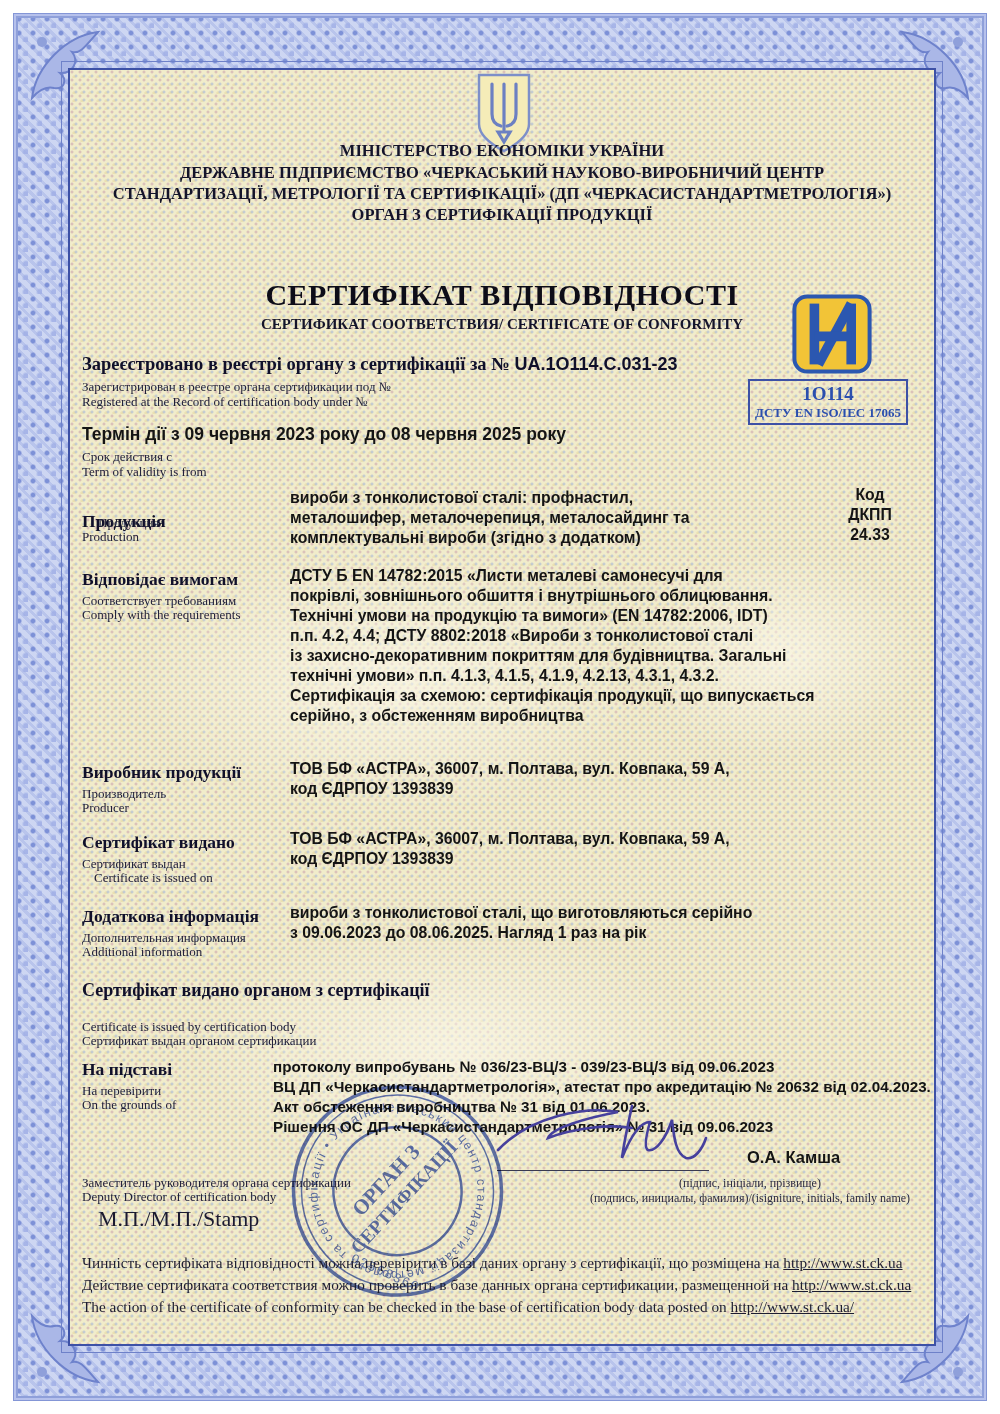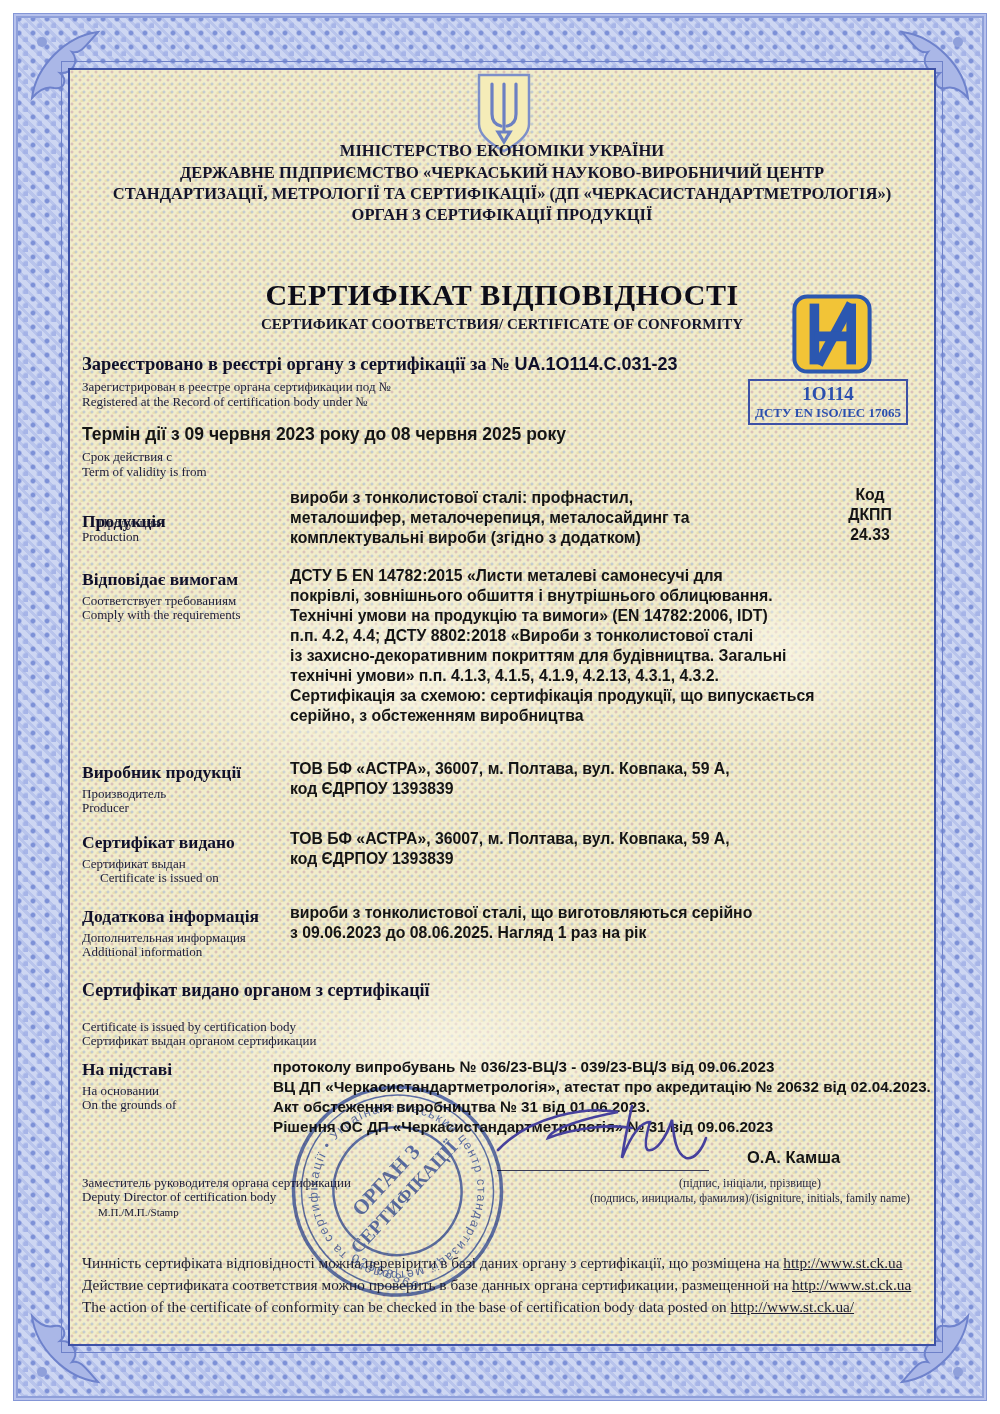--- a/index.html
+++ b/index.html
@@ -168,51 +168,51 @@
     <div class="abs lab" style="left:12px;top:692px;">Виробник продукції</div>
     <div class="abs sub" style="left:12px;top:717px;">Производитель</div>
     <div class="abs sub" style="left:12px;top:731px;">Producer</div>
     <div class="abs body-b" style="left:220px;top:689px;">
       <div>ТОВ БФ «АСТРА», 36007, м. Полтава, вул. Ковпака, 59 А,</div>
       <div>код ЄДРПОУ 1393839</div>
     </div>
 
     <div class="abs lab" style="left:12px;top:762px;">Сертифікат видано</div>
     <div class="abs sub" style="left:12px;top:787px;">Сертификат выдан</div>
-    <div class="abs sub" style="left:30px;top:801px;">Certificate is issued on</div>
+    <div class="abs sub" style="left:24px;top:801px;">Certificate is issued on</div>
     <div class="abs body-b" style="left:220px;top:759px;">
       <div>ТОВ БФ «АСТРА», 36007, м. Полтава, вул. Ковпака, 59 А,</div>
       <div>код ЄДРПОУ 1393839</div>
     </div>
 
     <div class="abs lab" style="left:12px;top:836px;">Додаткова інформація</div>
     <div class="abs sub" style="left:12px;top:861px;">Дополнительная информация</div>
     <div class="abs sub" style="left:12px;top:875px;">Additional information</div>
     <div class="abs body-b" style="left:220px;top:833px;">
       <div>вироби з тонколистової сталі, що виготовляються серійно</div>
       <div>з 09.06.2023 до 08.06.2025. Нагляд 1 раз на рік</div>
     </div>
 
     <div class="abs lab lab-lg" style="left:12px;top:910px;">Сертифікат видано органом з сертифікації</div>
     <div class="abs sub" style="left:12px;top:964px;">Сертификат выдан органом сертификации</div>
     <div class="abs sub" style="left:12px;top:950px;">Certificate is issued by certification body</div>
 
     <div class="abs lab" style="left:12px;top:989px;">На підставі</div>
-    <div class="abs sub" style="left:12px;top:1014px;">На основании</div>
+    <div class="abs sub" style="left:12px;top:1014px;">На перевірити</div>
     <div class="abs sub" style="left:12px;top:1028px;">On the grounds of</div>
     <div class="abs body-b gr" style="left:203px;top:987px;">
       <div>протоколу випробувань № 036/23-ВЦ/3 - 039/23-ВЦ/3 від 09.06.2023</div>
       <div>ВЦ ДП «Черкасистандартметрологія», атестат про акредитацію № 20632 від 02.04.2023.</div>
       <div>Акт обстеження виробництва № 31 від 01.06.2023.</div>
       <div>Рішення ОС ДП «Черкасистандартметрологія» № 31 від 09.06.2023</div>
     </div>
 
     <div class="abs sub" style="left:12px;top:1106px;">Заместитель руководителя органа сертификации</div>
     <div class="abs sub" style="left:12px;top:1120px;">Deputy Director of certification body</div>
-    <div class="abs" style="left:28px;top:1136px;font-size:11px;color:#1a1a30;">М.П./М.П./Stamp</div>
+    <div class="abs" style="left:28px;top:1136px;font-size:22px;color:#1a1a30;">М.П./М.П./Stamp</div>
 
     <div class="abs sigline" style="left:427px;top:1040px;width:212px;height:60px;"></div>
     <div class="abs" style="left:420px;top:1028px;">
       <svg width="230" height="76" viewBox="0 0 230 76">
         <g fill="none" stroke="#46409d" stroke-width="2.6" stroke-linecap="round">
           <path d="M8,52 C40,18 96,8 128,14 C96,20 62,30 58,40 C84,30 120,26 142,30"></path>
           <path d="M142,8 C138,26 134,44 132,60 C140,40 150,24 160,24 C156,38 154,50 158,52 C166,54 176,40 182,22 C184,40 186,56 196,60 C204,62 212,52 216,40"></path>
         </g>
       </svg>
     </div>

